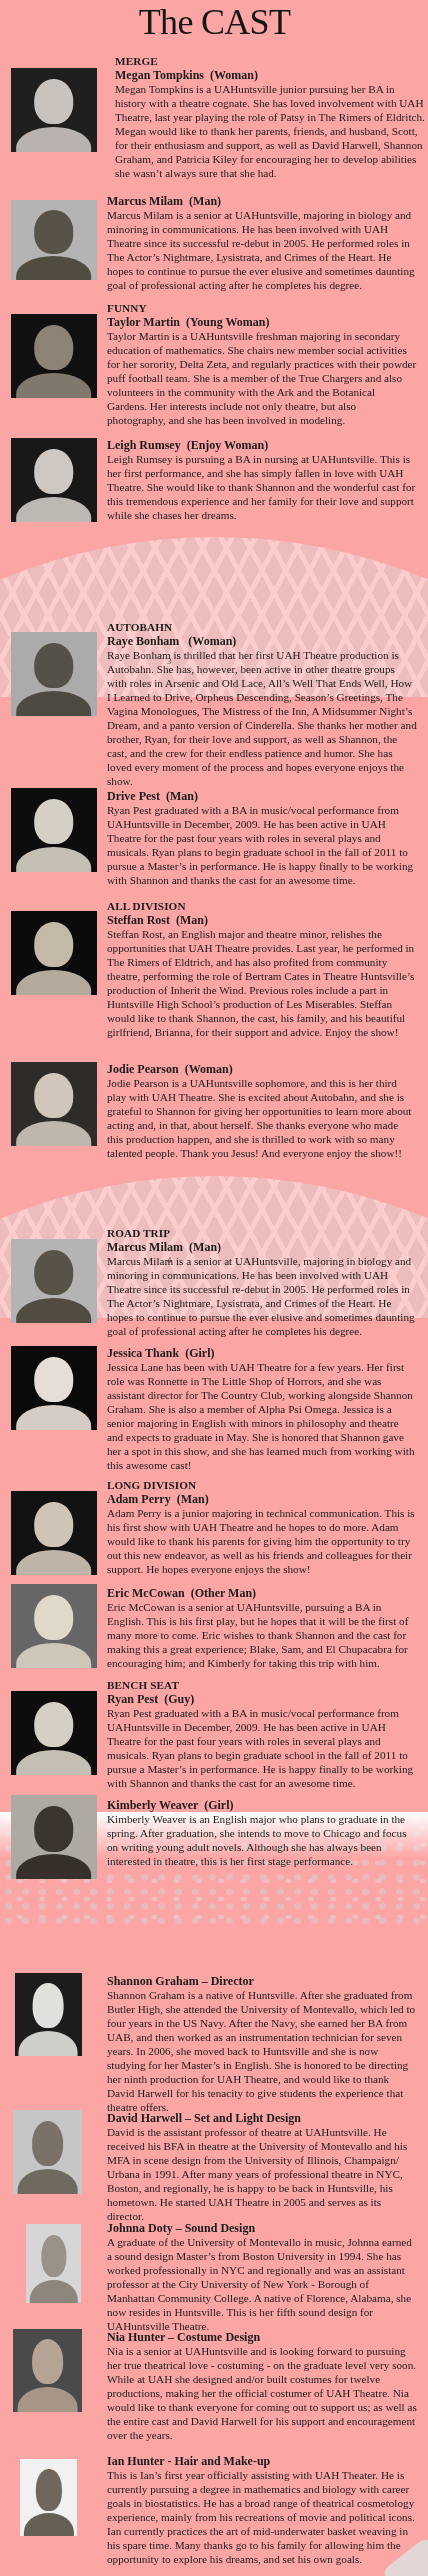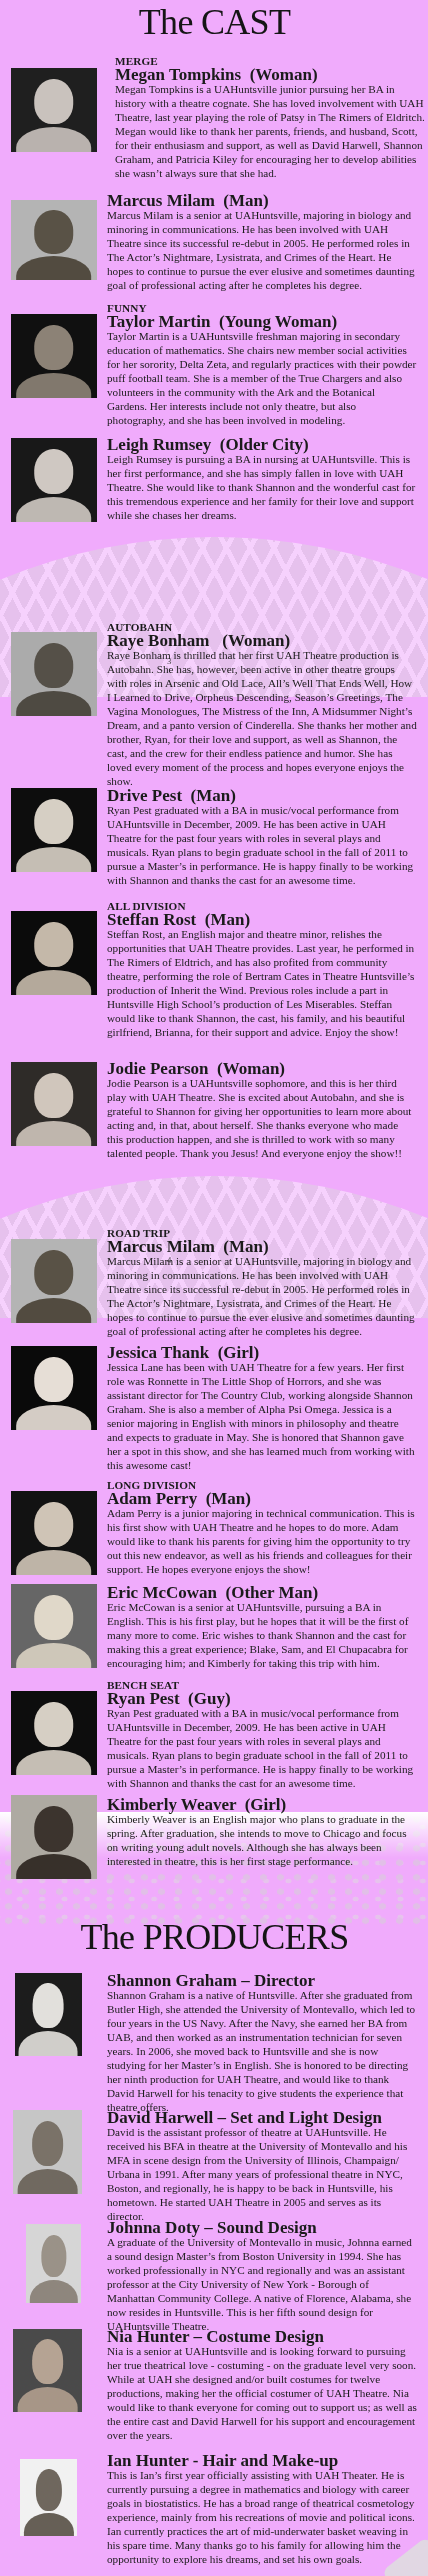--- a/index.html
+++ b/index.html
@@ -1,29 +1,29 @@
 <!DOCTYPE html>
 <html style="font-size:10.5px"><head>
 <meta charset="utf-8">
 <style>
   html,body{margin:0;padding:0;background:#888;}
-  .page{position:relative;width:429px;height:2576px;background:#f0abfc;margin:0 auto;
+  .page{position:relative;width:429px;height:2576px;background:#fca5a5;margin:0 auto;
         font-family:"Liberation Serif","DejaVu Serif",serif;color:#1b1b1b;overflow:hidden;}
   .big-title{position:absolute;left:0;width:429px;text-align:center;
              font-size:36px;line-height:37px;letter-spacing:-0.7px;color:#151515;}
   .entry{position:absolute;left:0;width:429px;}
   .photo{position:absolute;background:var(--bg,#ccc);overflow:hidden;}
   .photo::before{content:"";position:absolute;left:50%;top:13%;width:46%;height:54%;
                  transform:translateX(-50%);border-radius:48% 48% 44% 44%;background:var(--fg,#999);}
   .photo::after{content:"";position:absolute;left:50%;bottom:-20%;width:88%;height:50%;
                 transform:translateX(-50%);border-radius:50% 50% 0 0;background:var(--fg,#999);
                 filter:brightness(.92);}
   .etext{margin-left:107px;width:310px;font-size:11.2px;line-height:14px;}
   .play{font-weight:bold;letter-spacing:0.1px;}
-  .heading{font-weight:bold;font-size:17px;white-space:pre-wrap;}
+  .heading{font-weight:bold;font-size:12px;white-space:pre-wrap;}
   .bio{text-align:left;}
   .artifact{position:absolute;font-size:8.6px;color:#4a4a4a;}
   
   .band{position:absolute;left:0;width:429px;overflow:hidden;pointer-events:none;}
   .tread{position:absolute;width:1121px;height:1121px;border-radius:50%;left:-346px;opacity:.45;
          background:
            repeating-linear-gradient(62deg,rgba(255,255,255,0) 0 16px,#ffffff 16px 21px),
            repeating-linear-gradient(-62deg,rgba(255,255,255,0) 0 16px,#ffffff 16px 21px),
            #dcdcdc;}
   .speckle{position:absolute;left:0;top:0;width:100%;height:100%;opacity:.5;
@@ -48,21 +48,20 @@
   <div class="band" style="top:1174px;height:144px;">
     <div class="tread" style="top:2px;"></div>
   </div>
   <div class="band" style="top:1812px;height:119px;">
     <div class="speckle"></div>
     <div class="fade-top"></div>
   </div>
   <div class="corner-mark"></div>
 
   <div class="big-title" style="top:4px;">The CAST</div>
-  <div class="big-title" style="top:1919px;">The PRODUCERS</div>
 
   <div class="artifact" style="left:167px;top:656px;">3</div>
   <div class="artifact" style="left:167px;top:1255px;">4</div>
 
   <div id="cast-entries">
       <div class="entry" style="top: 54px; padding-left: 8px;">
     <div class="photo" style="left:10.5px;top:14px;width:86px;height:84px;--bg:#1f1f1f;--fg:#c9c2bd"></div>
     <div class="etext">
       <div class="play">MERGE</div>
       <div class="heading">Megan Tompkins  (Woman)</div>
@@ -82,21 +81,21 @@
     <div class="etext">
       <div class="play">FUNNY</div>
       <div class="heading">Taylor Martin  (Young Woman)</div>
       <div class="bio">Taylor Martin is a UAHuntsville freshman majoring in secondary education of mathematics. She chairs new member social activities for her sorority, Delta Zeta, and regularly practices with their powder puff football team. She is a member of the True Chargers and also volunteers in the community with the Ark and the Botanical Gardens. Her interests include not only theatre, but also photography, and she has been involved in modeling.</div>
     </div>
   </div>
       <div class="entry" style="top: 438px;">
     <div class="photo" style="left:10.5px;top:0px;width:86px;height:84px;--bg:#181818;--fg:#cfc8c2"></div>
     <div class="etext">
 
-      <div class="heading">Leigh Rumsey  (Older City)</div>
+      <div class="heading">Leigh Rumsey  (Enjoy Woman)</div>
       <div class="bio">Leigh Rumsey is pursuing a BA in nursing at UAHuntsville. This is her first performance, and she has simply fallen in love with UAH Theatre. She would like to thank Shannon and the wonderful cast for this tremendous experience and her family for their love and support while she chases her dreams.</div>
     </div>
   </div>
       <div class="entry" style="top: 620px;">
     <div class="photo" style="left:10.5px;top:12px;width:86px;height:84px;--bg:#ababab;--fg:#555048"></div>
     <div class="etext">
       <div class="play">AUTOBAHN</div>
       <div class="heading">Raye Bonham   (Woman)</div>
       <div class="bio">Raye Bonham is thrilled that her first UAH Theatre production is Autobahn. She has, however, been active in other theatre groups with roles in Arsenic and Old Lace, All’s Well That Ends Well, How I Learned to Drive, Orpheus Descending, Season’s Greetings, The Vagina Monologues, The Mistress of the Inn, A Midsummer Night’s Dream, and a panto version of Cinderella. She thanks her mother and brother, Ryan, for their love and support, as well as Shannon, the cast, and the crew for their endless patience and humor. She has loved every moment of the process and hopes everyone enjoys the show.</div>
     </div>

